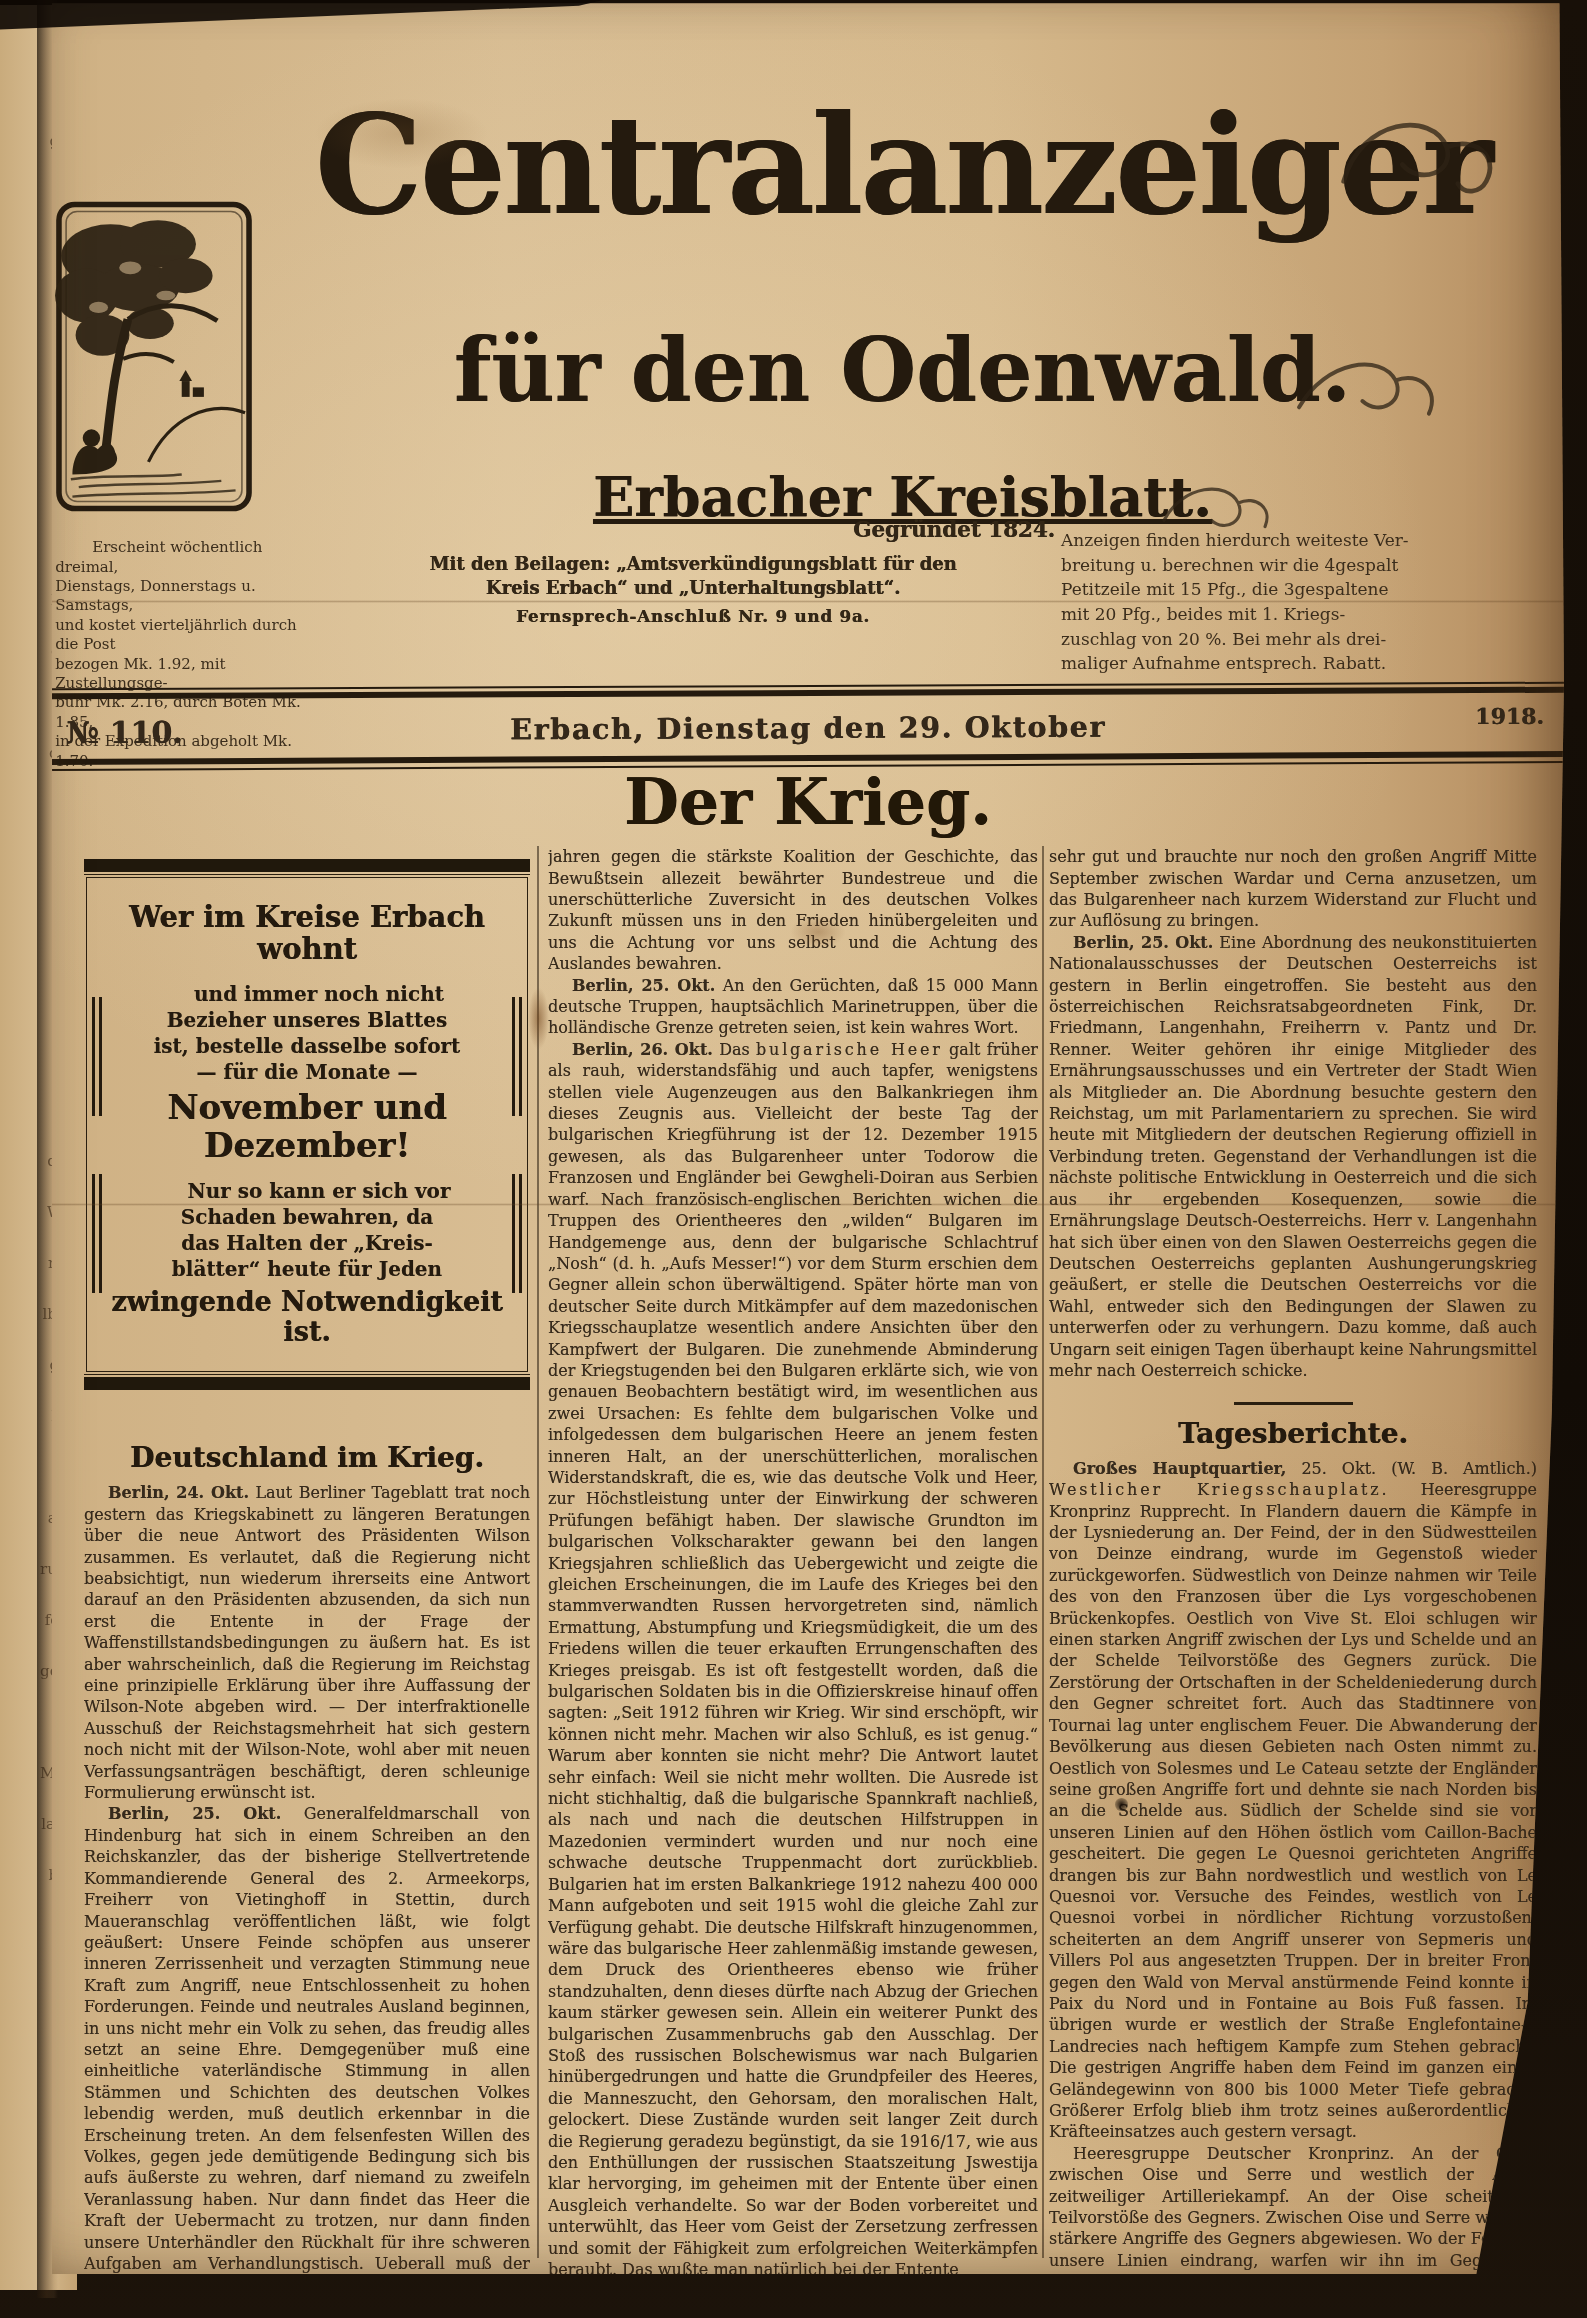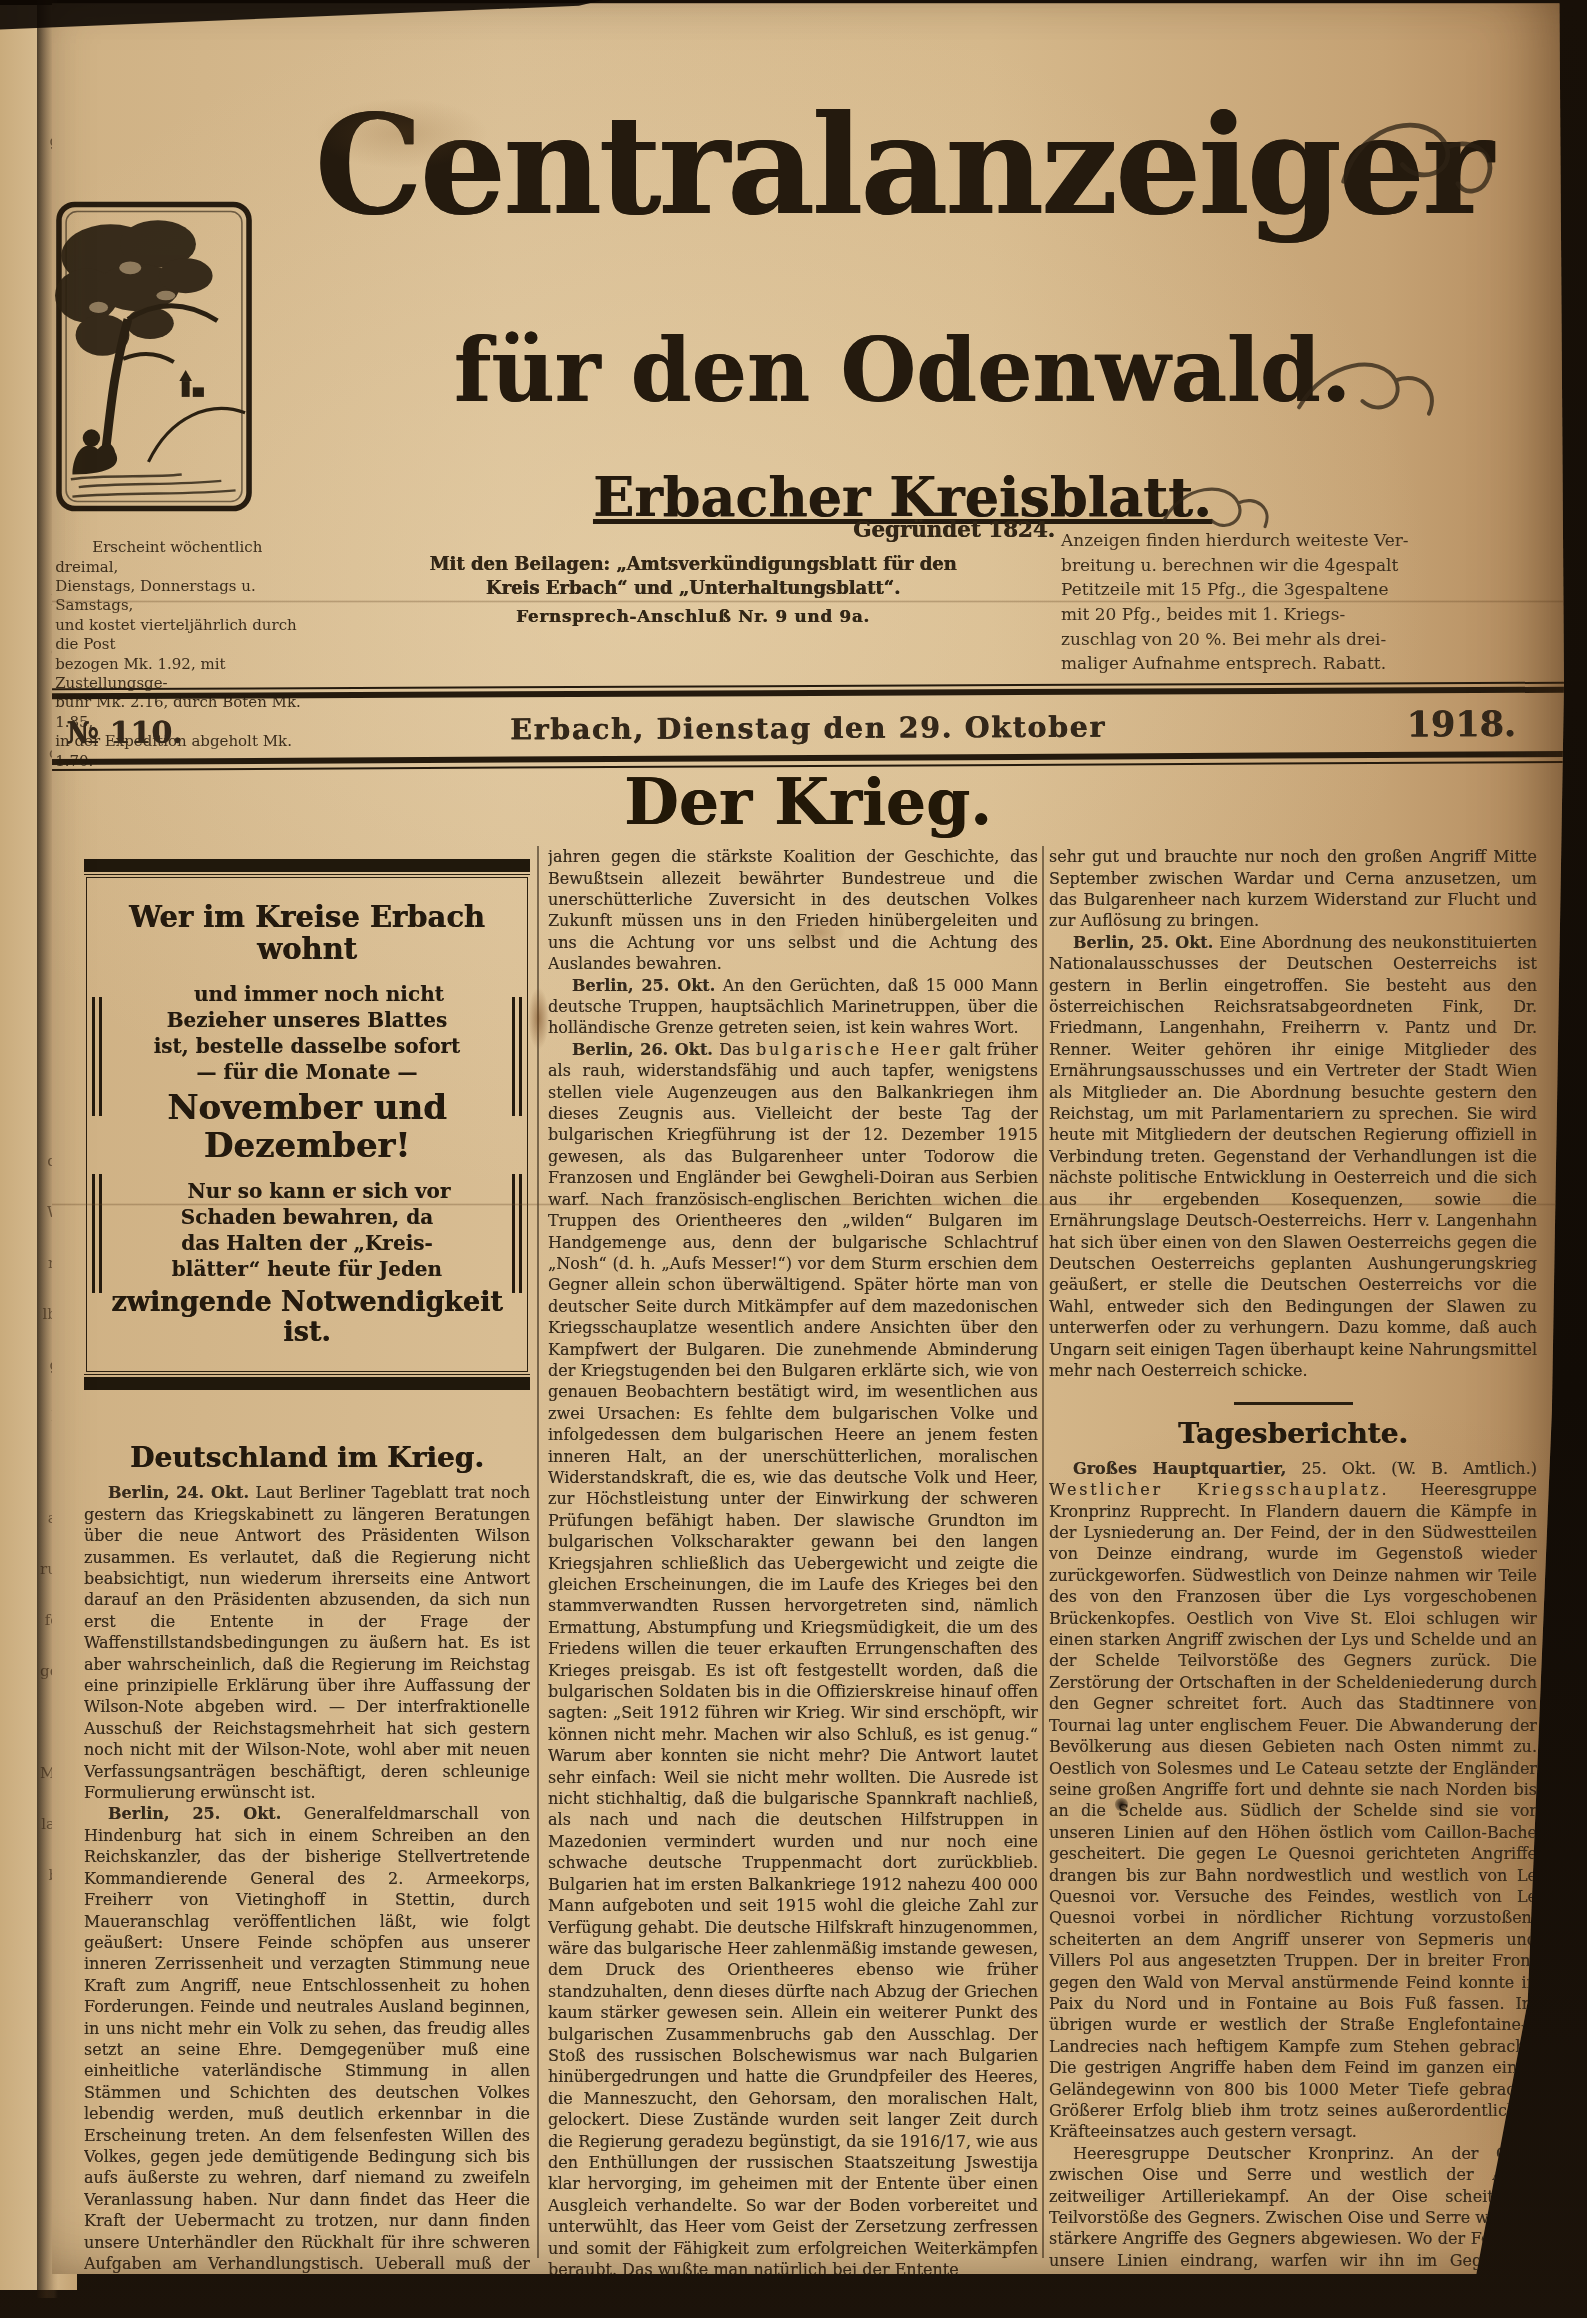--- a/index.html
+++ b/index.html
@@ -55,21 +55,21 @@
   .beilagen{margin-top:9.5px;font-size:18px;line-height:24px;white-space:pre-line;}
   .fernsprech{margin-top:6.3px;font-size:16.7px;letter-spacing:0.8px;}
   .info-right{position:absolute;left:1009px;top:525px;width:476px;font-size:17px;line-height:24.6px;
     white-space:pre-line;color:#3b2d1c;}
 
   .rule-a{position:absolute;left:0;top:682px;width:100%;height:3.2px;
     border-top:2.4px solid #241a0e;border-bottom:6.3px solid #241a0e;transform:rotate(-.25deg);}
   .date-row{position:absolute;left:0;top:703px;width:100%;height:46px;transform:rotate(-.25deg);}
   .issue-no{position:absolute;left:14.3px;top:6.3px;font-size:30px;}
   .date-center{position:absolute;left:0;right:0;top:4.8px;text-align:center;font-size:28.6px;letter-spacing:1.6px;}
-  .year{position:absolute;right:48px;top:0;font-size:35px;}
+  .year{position:absolute;right:20px;top:0;font-size:22px;}
   .rule-b{position:absolute;left:0;top:752px;width:100%;height:4px;
     border-top:6.3px solid #241a0e;border-bottom:2.4px solid #241a0e;transform:rotate(-.3deg);}
 
   .main-headline{position:absolute;left:0;right:0;top:768px;margin:0;text-align:center;
     font-size:63px;line-height:1;color:#221808;}
 
   
   .columns{position:absolute;left:0;top:843px;width:100%;height:1428px;}
   .col{position:absolute;top:0;font-size:16px;line-height:21.4px;text-align:justify;
     color:#362a1c;overflow:hidden;max-height:1428px;overflow-wrap:break-word;hyphens:auto;

